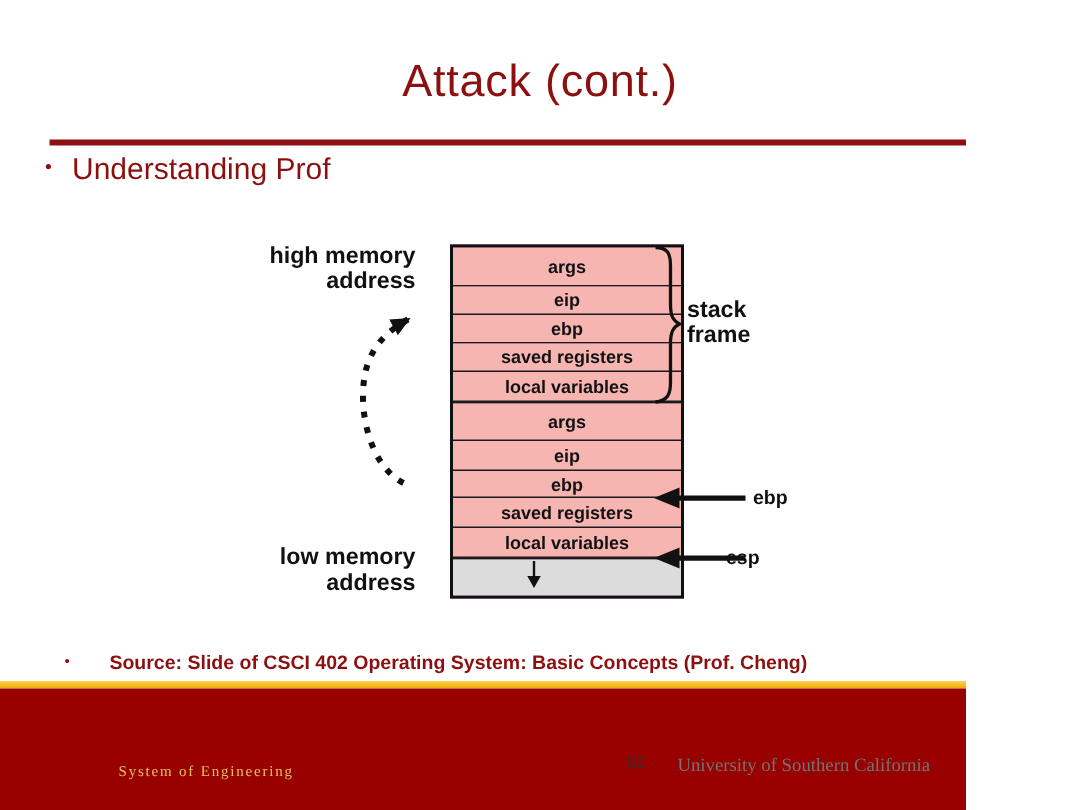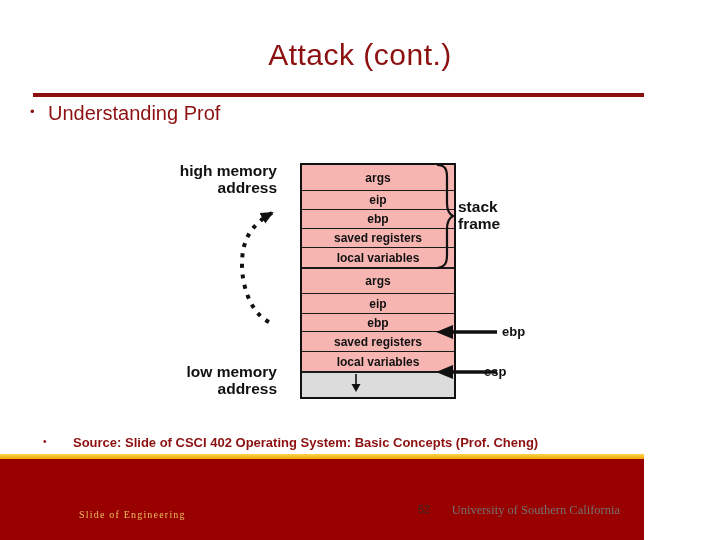--- a/index.html
+++ b/index.html
@@ -132,17 +132,17 @@
     </g>
   </svg>
 
   <div class="source-line">
     <span class="source-dot">•</span>
     <span class="source-text">Source: Slide of CSCI 402 Operating System: Basic Concepts (Prof. Cheng)</span>
   </div>
 
   <div class="gold-stripe"></div>
   <div class="footer-band"></div>
-  <div class="logo-school">Slide of Engineering</div>
+  <div class="logo-school">System of Engineering</div>
   <div class="page-number">52</div>
   <div class="university">University of Southern California</div>
 
 </div>
 
 </body></html>

